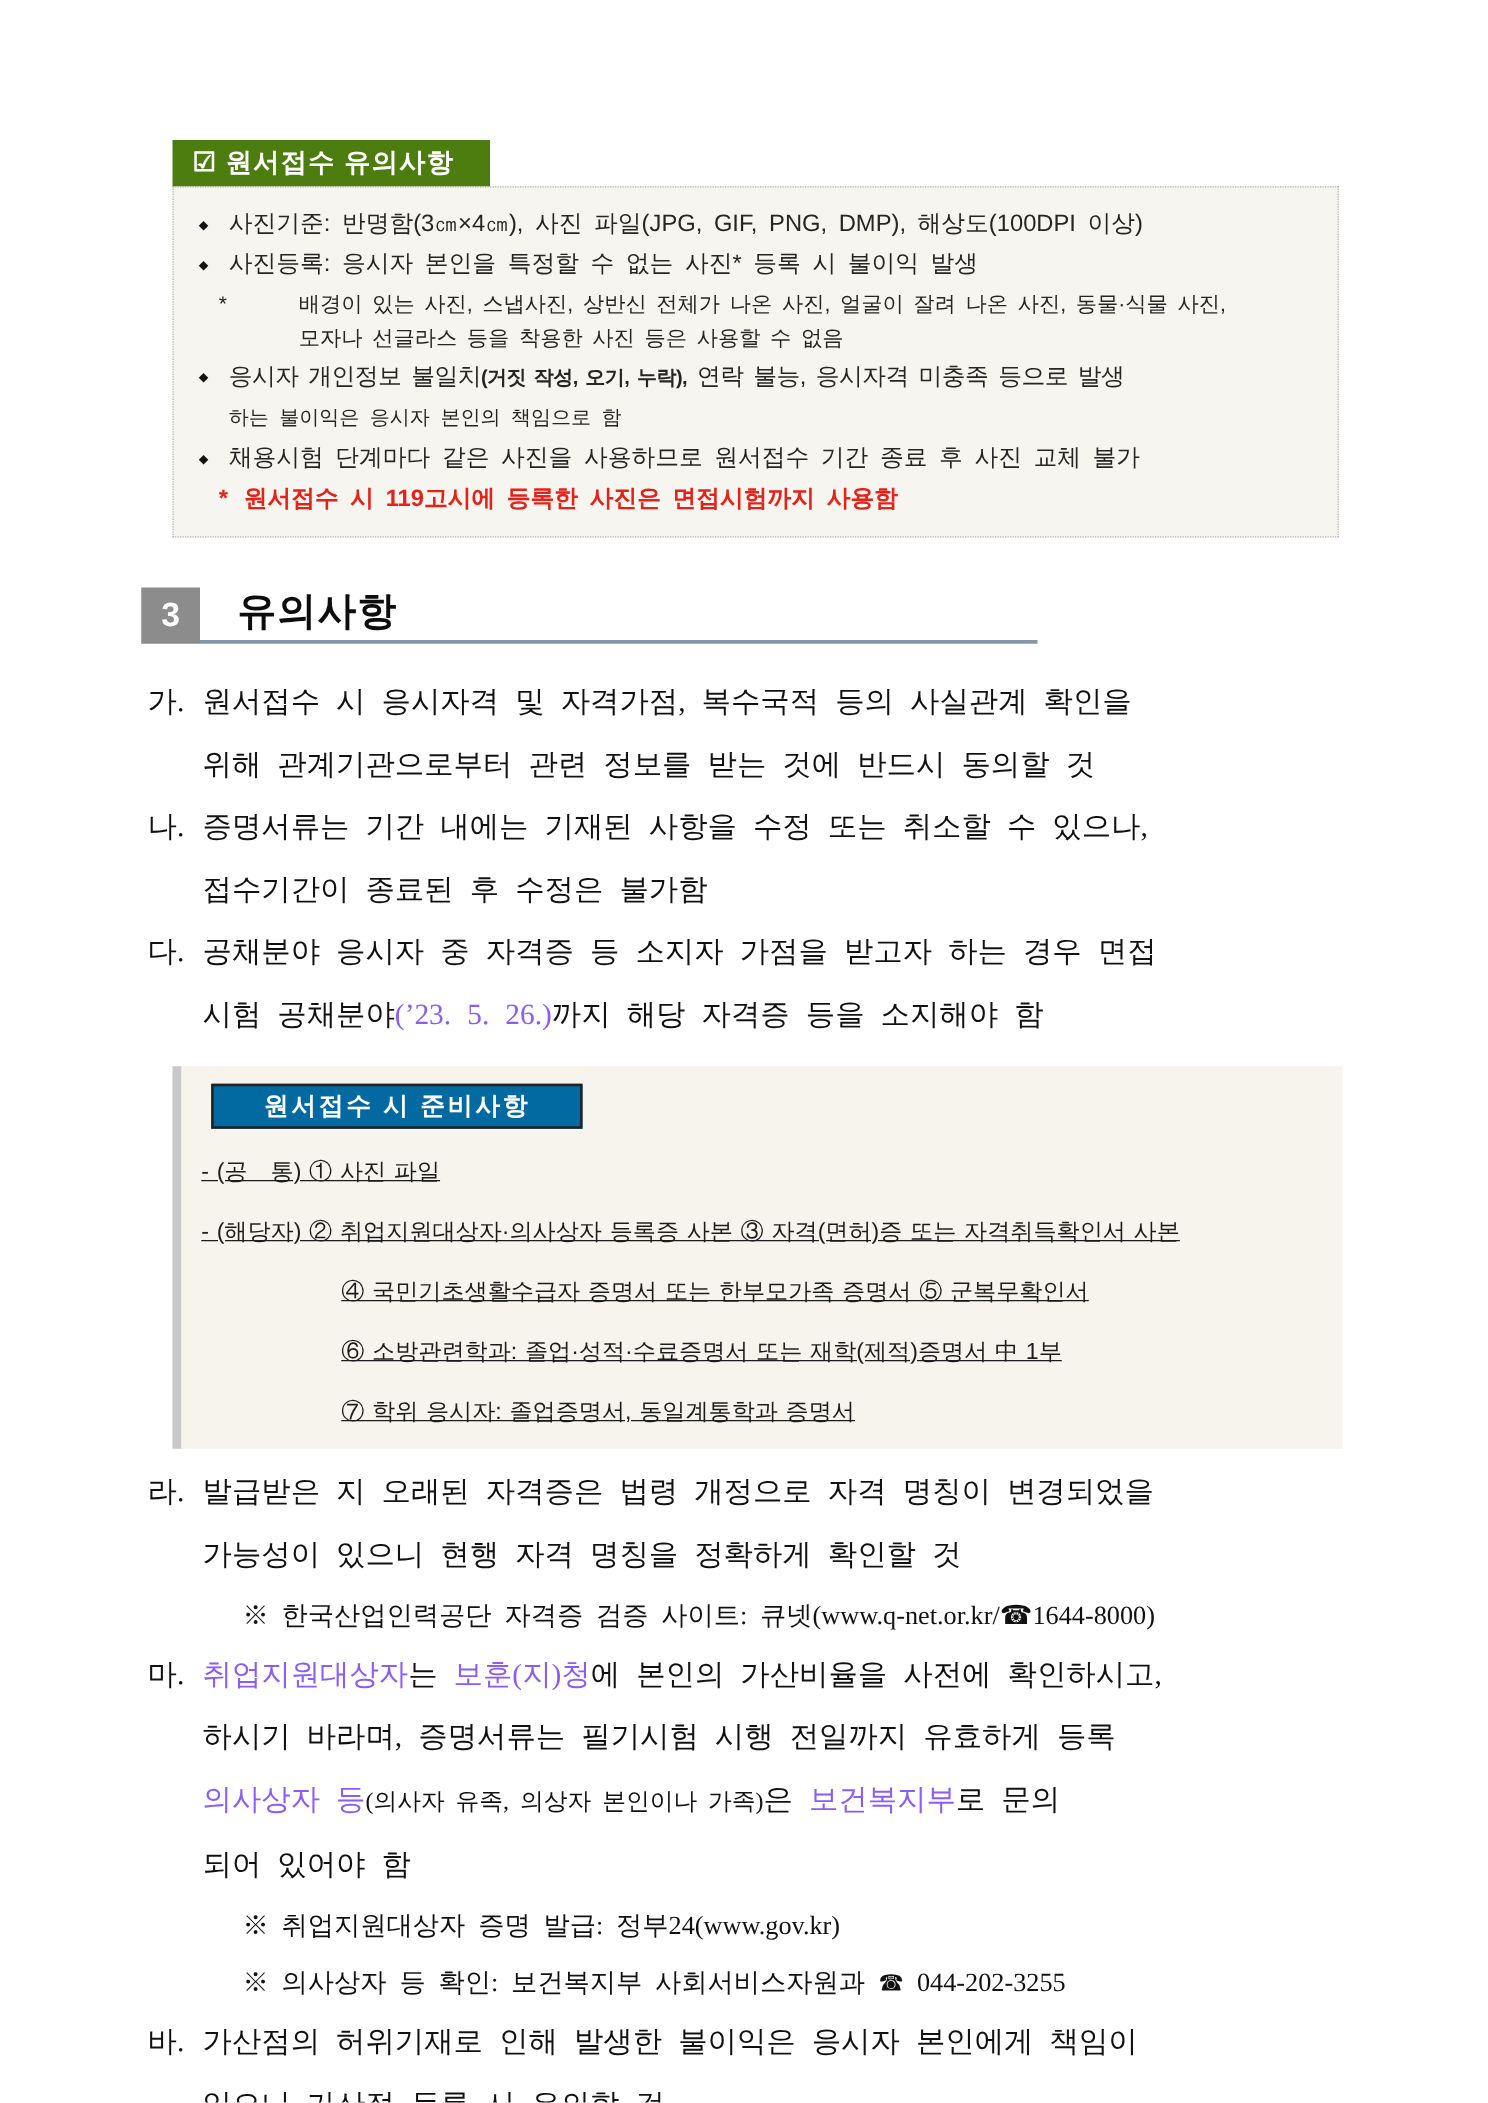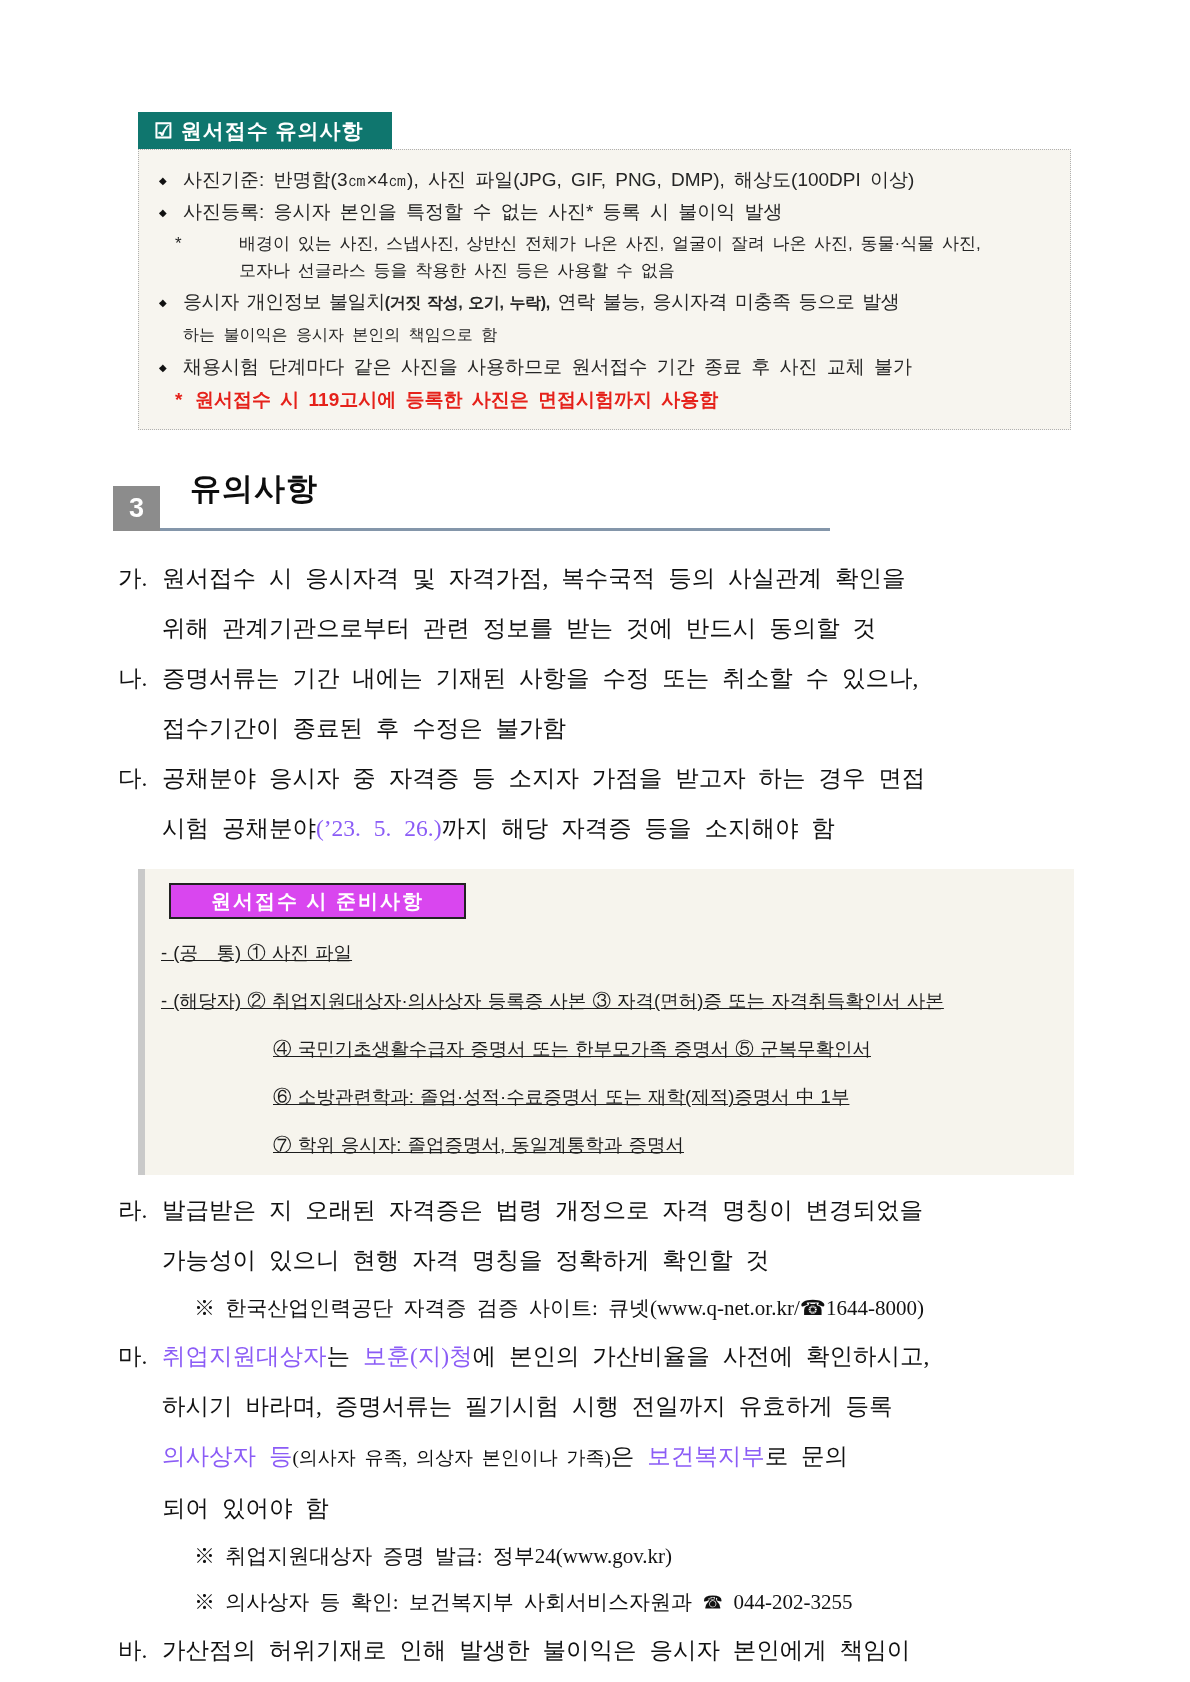--- a/index.html
+++ b/index.html
@@ -1,57 +1,57 @@
 <!DOCTYPE html>
 <html><head>
 <meta charset="utf-8">
 <style>
   html,body{margin:0;padding:0;background:#ffffff;}
   body{width:1190px;height:1682px;overflow:hidden;font-family:"Liberation Serif",serif;color:#111;}
   .page{box-sizing:border-box;width:1190px;height:1682px;padding:112px 118px 0 118px;overflow:hidden;position:relative;}
 
   
   .notice-wrap{margin-left:20px;width:933px;}
-  .notice-header{display:inline-block;background:#0f766e;color:#fff;
+  .notice-header{display:inline-block;background:#4d7c0f;color:#fff;
     font-family:"Liberation Sans",sans-serif;font-weight:bold;font-size:21px;
     line-height:37px;padding:0 28px 0 16px;letter-spacing:1px;}
   .notice-body{background:#F7F5EF;border:1px dotted #b0b0b0;padding:14px 12px 12px 12px;
     font-family:"Liberation Sans",sans-serif;color:#252525;box-sizing:border-box;}
   .nb-line{position:relative;padding-left:32px;font-size:19px;line-height:32px;word-spacing:4px;white-space:nowrap;}
   .nb-bullet{position:absolute;left:8px;top:1px;font-size:10px;color:#111;}
   .nb-cont{padding-left:32px;font-size:16px;line-height:32px;word-spacing:4px;white-space:nowrap;}
   .nb-note{position:relative;padding-left:44px;font-size:17px;line-height:27px;word-spacing:3px;margin:2px 0;}
   .nb-note .nb-star{position:absolute;left:24px;top:0;font-size:17px;}
   .nb-note div{white-space:nowrap;margin-left:44px;}
   .nb-small{font-size:16px;word-spacing:2px;font-weight:bold;}
   .nb-tight{letter-spacing:-0.4px;word-spacing:3px;}
   .nb-red{position:relative;padding-left:44px;color:#E5211A;font-weight:bold;font-size:19px;line-height:34px;word-spacing:4px;white-space:nowrap;}
   .nb-red .nb-star{position:absolute;left:24px;top:0;}
 
   
   .sec-head{margin-top:38px;margin-left:-5px;display:flex;align-items:flex-end;}
   .sec-num{width:47px;height:45px;background:#8C8C8C;color:#fff;
     font-family:"Liberation Sans",sans-serif;font-weight:bold;font-size:27px;
     display:flex;align-items:center;justify-content:center;flex:0 0 auto;}
-  .sec-title-wrap{border-bottom:3px solid #8496AA;padding:0 0 18px 30px;width:640px;}
+  .sec-title-wrap{border-bottom:3px solid #8496AA;padding:0 0 2px 30px;width:640px;}
   .sec-title{font-family:"Liberation Sans",sans-serif;font-weight:bold;font-size:31px;color:#0d0d0d;letter-spacing:1px;}
 
   
   .items{margin-top:22px;}
   .item{position:relative;padding-left:44px;font-size:23.5px;word-spacing:7px;}
   .item .lbl{position:absolute;left:0;top:0;line-height:50px;}
   .bline{line-height:50px;white-space:nowrap;}
   .blue{color:#8b5cf6;font-weight:normal;}
   .sm{font-size:19px;word-spacing:4px;}
   .note-x{padding-left:32px;font-size:21px;line-height:46px;word-spacing:5px;white-space:nowrap;}
 
   
   .prep-box{margin:16px 0 10px 20px;width:936px;background:#F6F4ED;border-left:7px solid #C9C9C9;
     padding:14px 0 16px 16px;box-sizing:border-box;font-family:"Liberation Sans",sans-serif;color:#1c1c1c;}
-  .prep-title{display:inline-block;margin-left:8px;background:#d946ef;border:2px solid #222;
+  .prep-title{display:inline-block;margin-left:8px;background:#0369a1;border:2px solid #222;
     color:#fff;font-weight:bold;font-size:20px;line-height:32px;padding:0 40px;letter-spacing:2px;}
   .pb-line{font-size:18.5px;line-height:29px;margin-top:19px;word-spacing:1px;white-space:nowrap;text-decoration:underline;}
   .pb-indent{padding-left:112px;}
 </style>
 </head>
 <body>
 
 <div class="page">
 
   <div class="notice-wrap">

